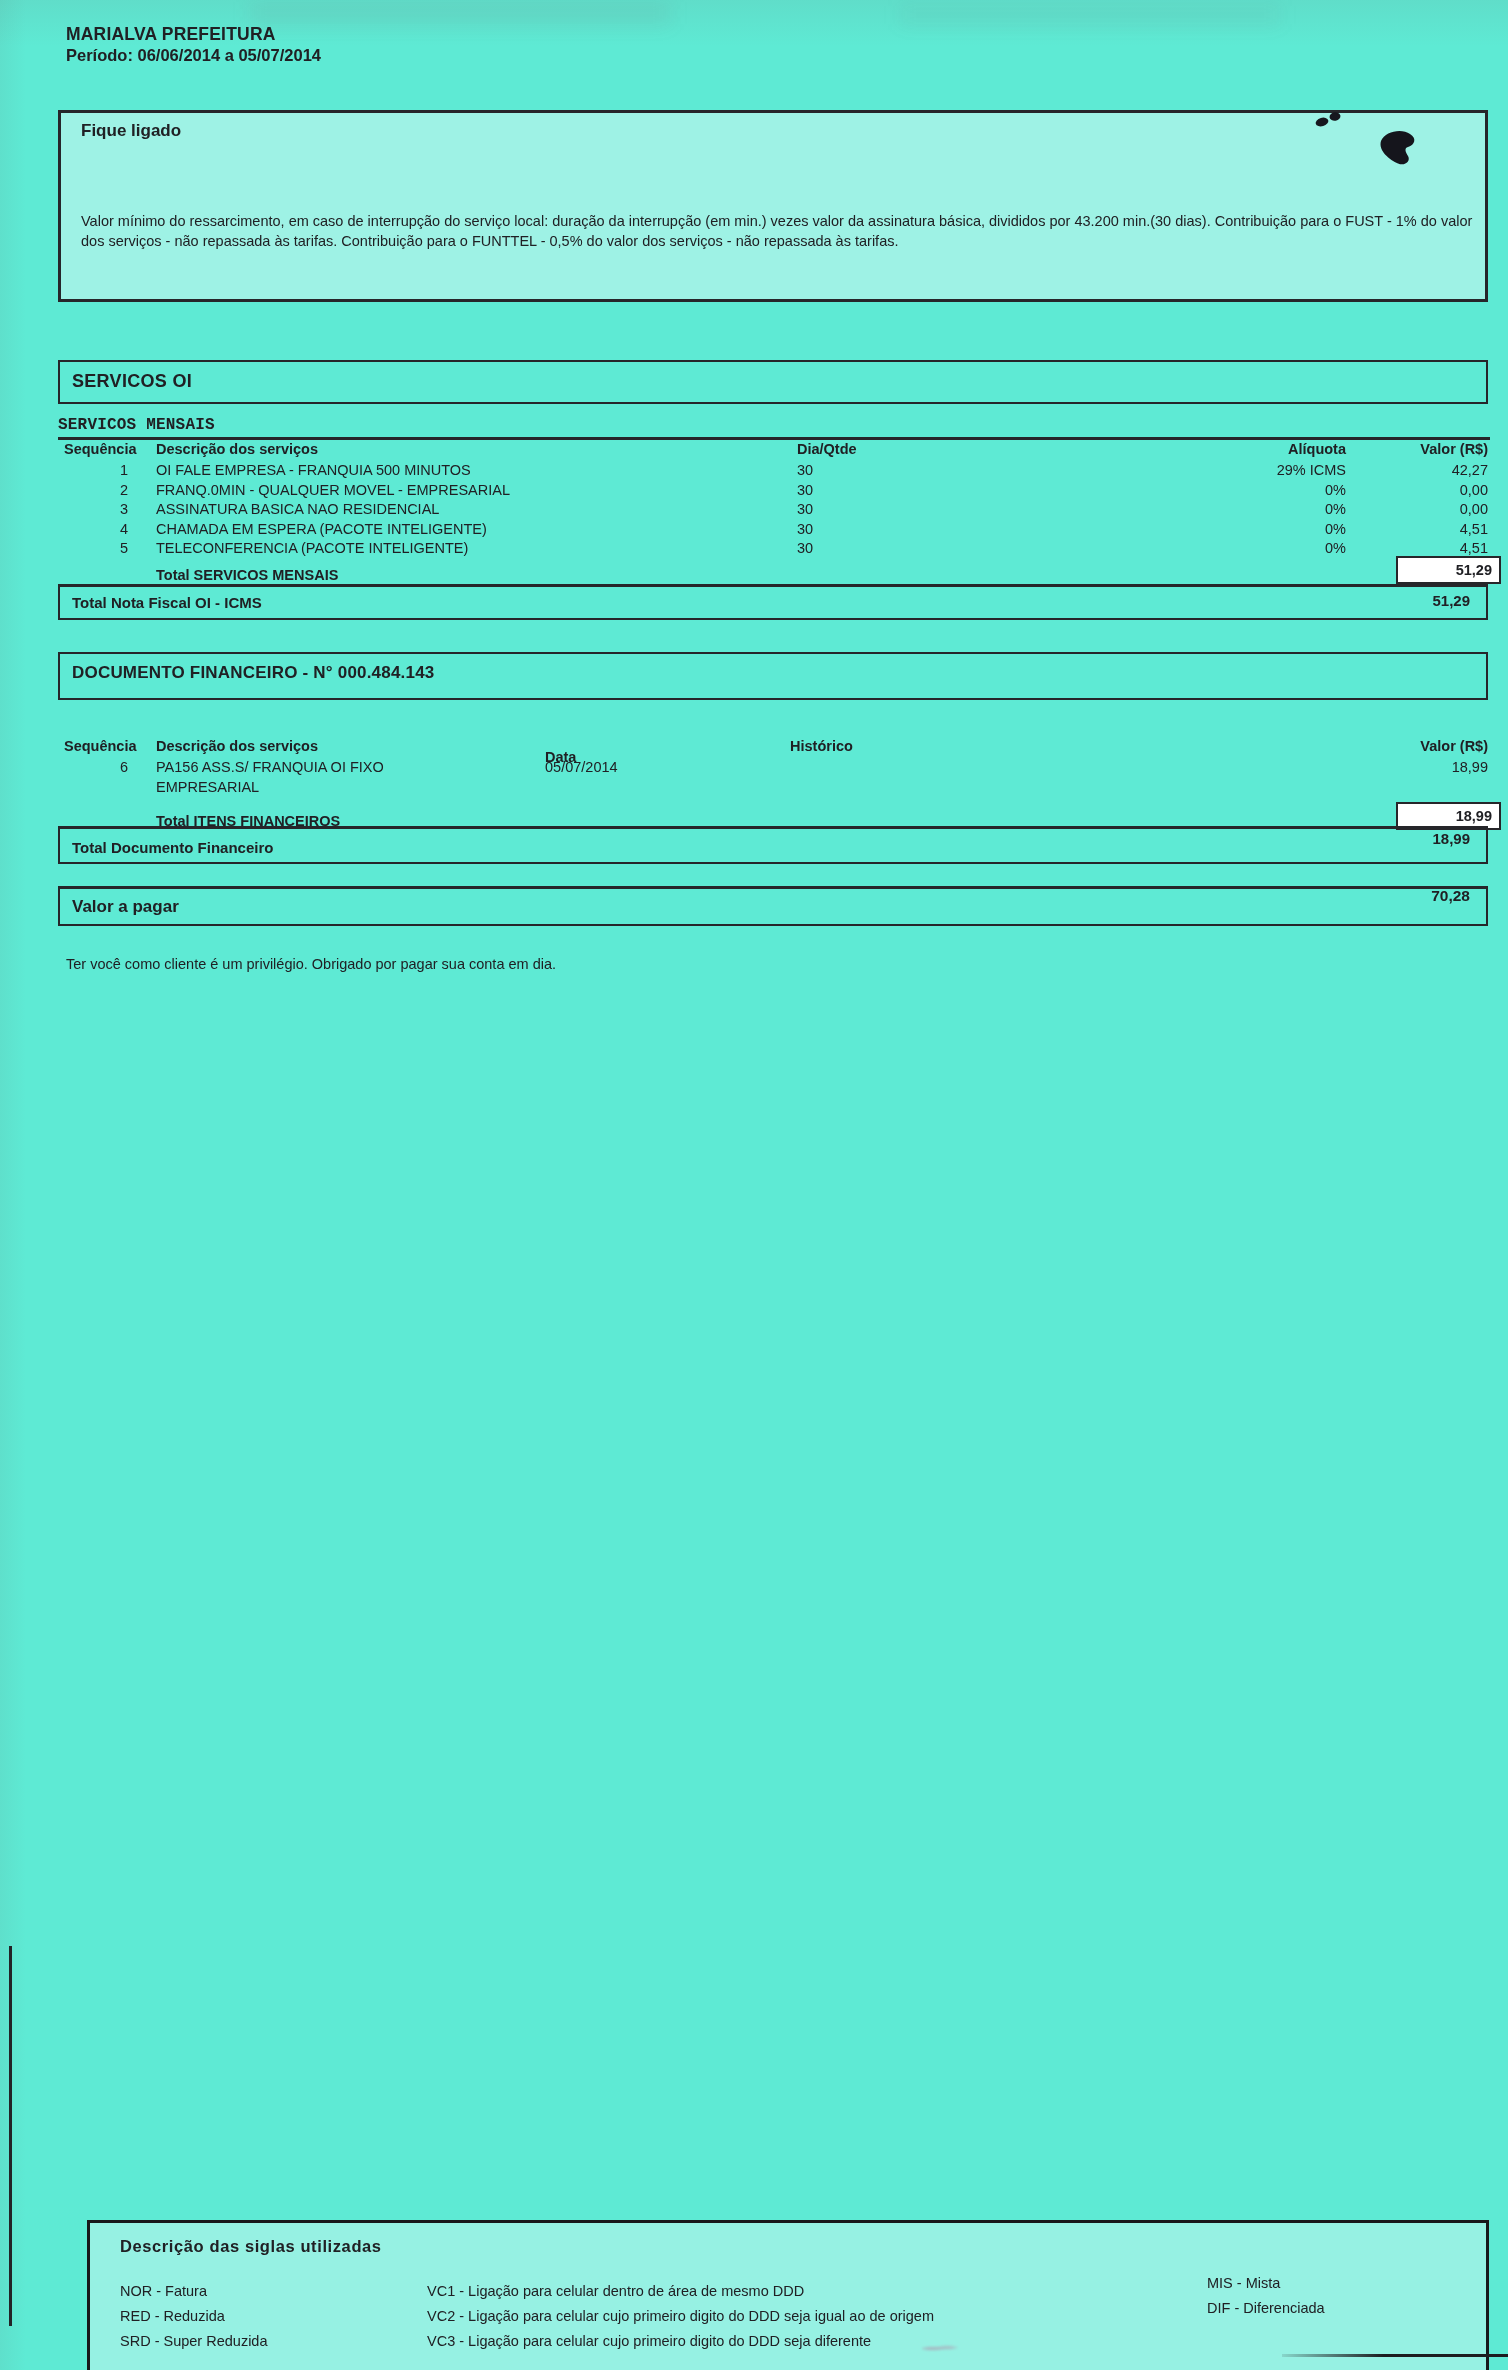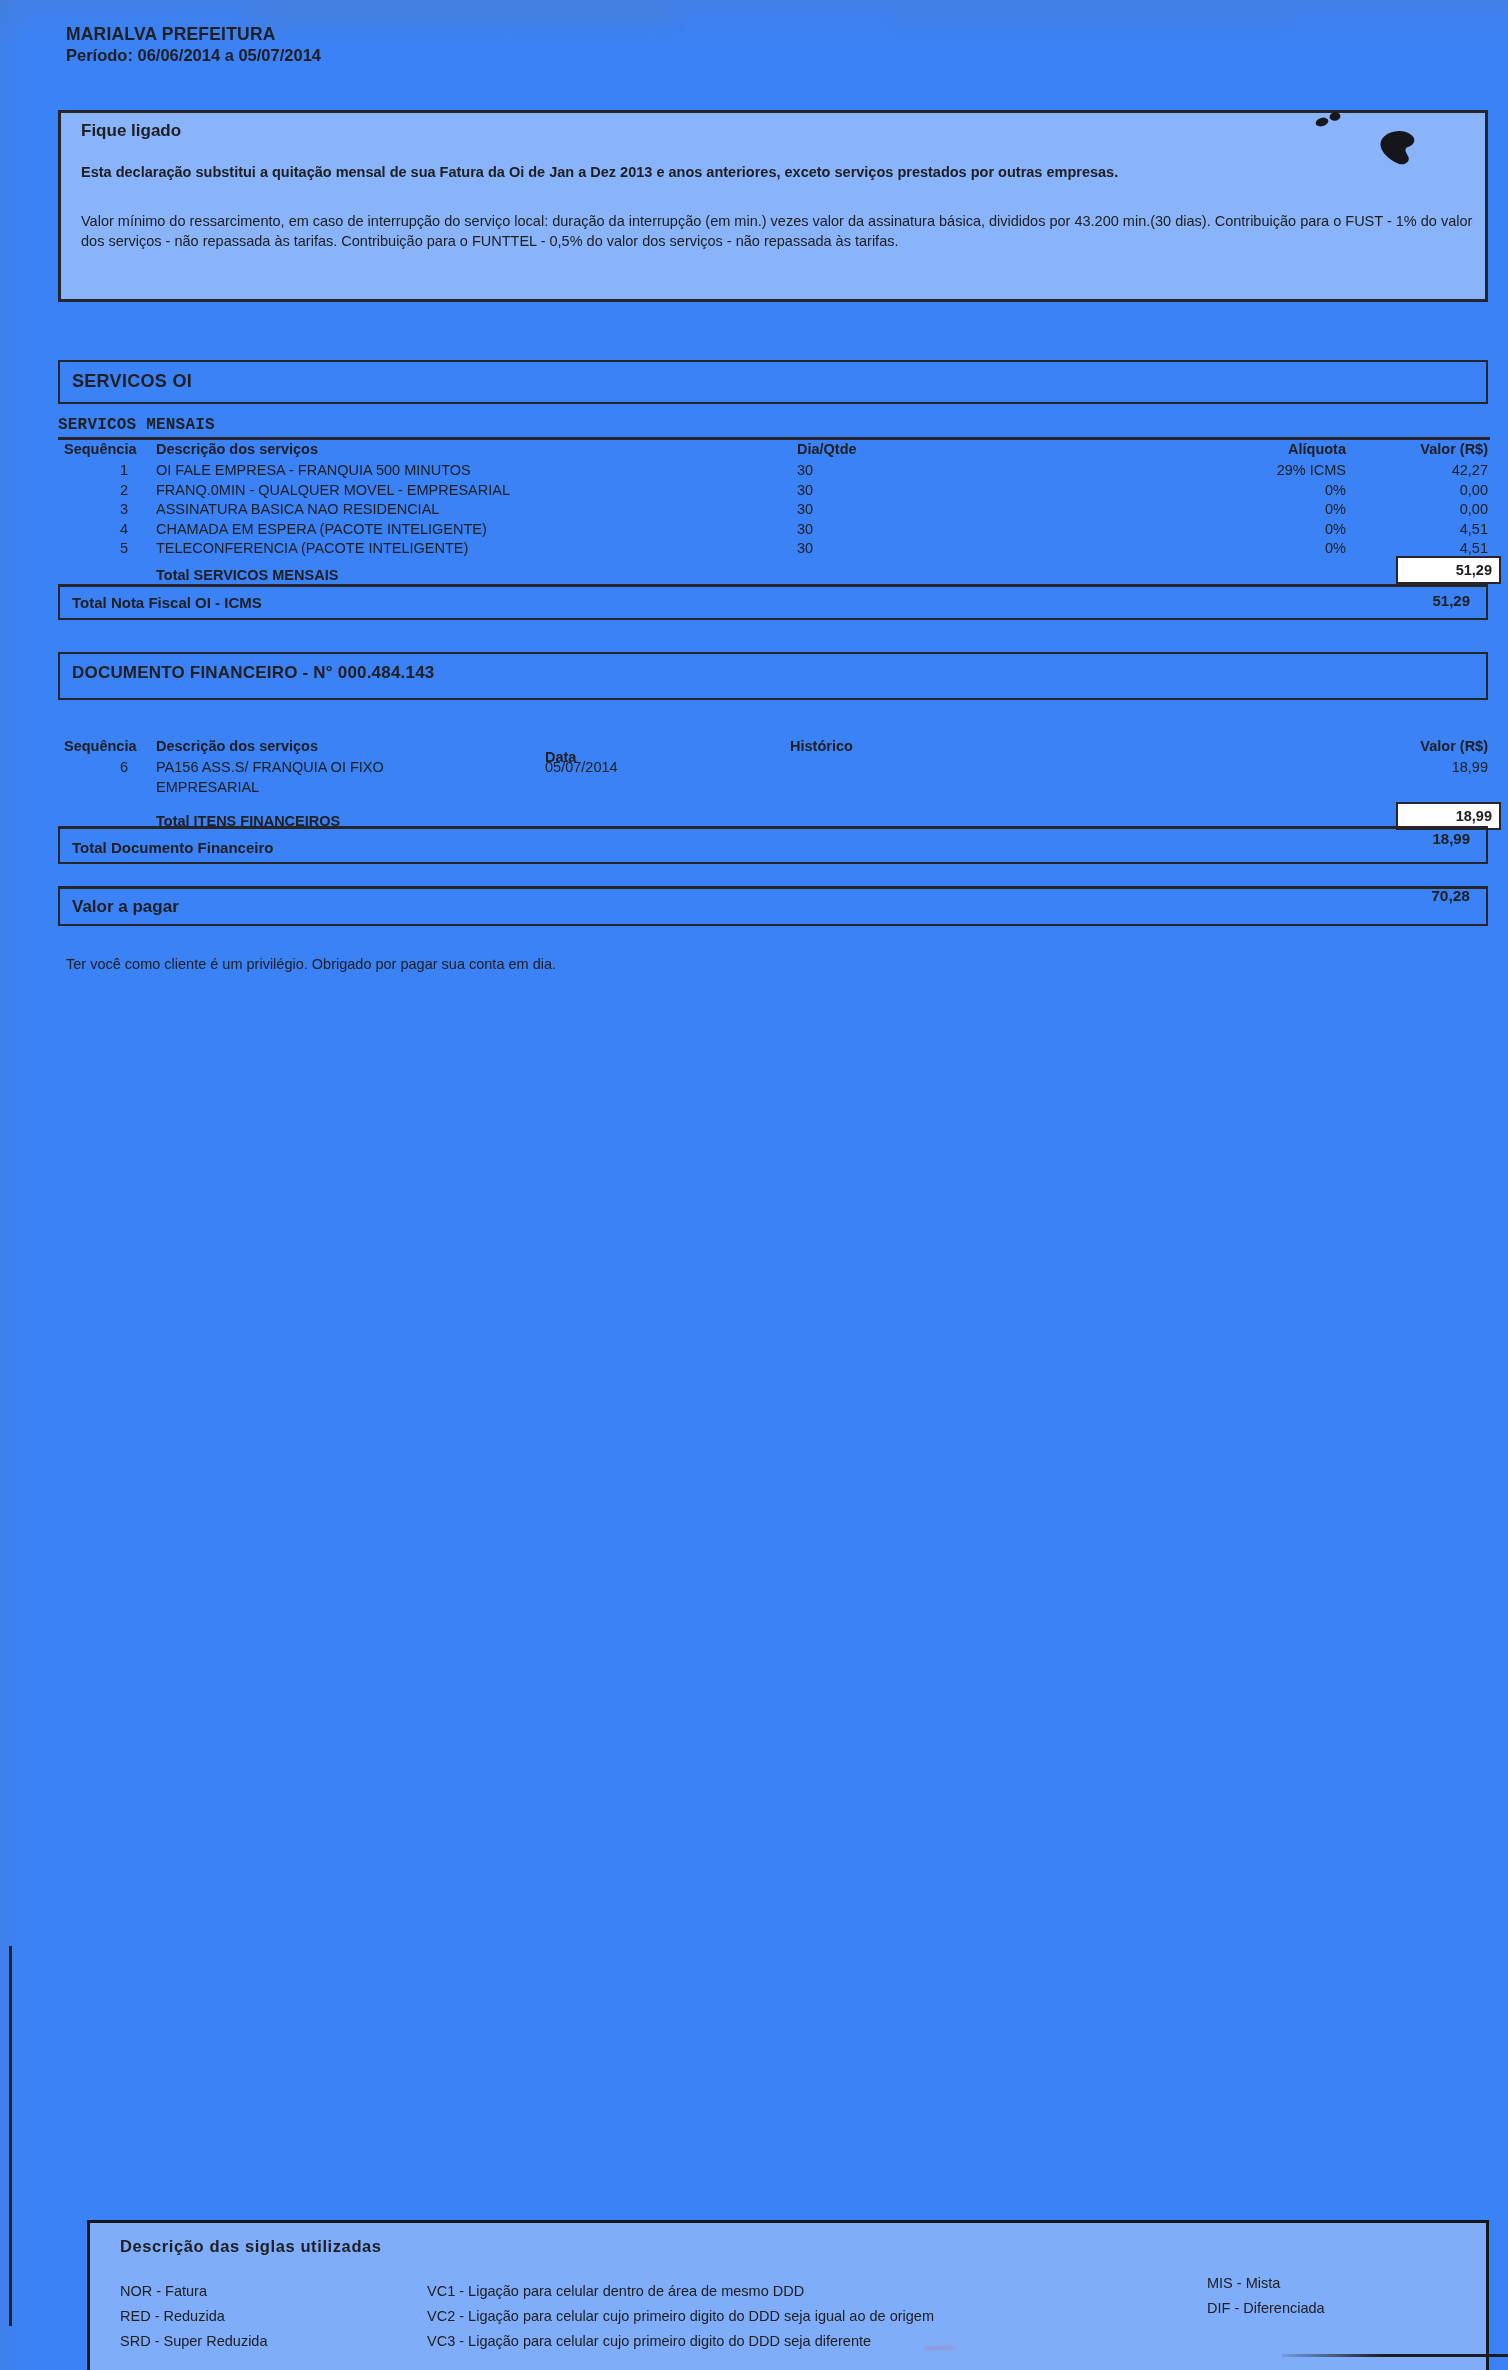--- a/index.html
+++ b/index.html
@@ -4,21 +4,21 @@
 <style>
   html,body{margin:0;padding:0;}
   body{
     width:1508px;height:2370px;
     background:#eef0ef;
     font-family:"Liberation Sans","DejaVu Sans",sans-serif;
     color:#202024;
   }
   .page{
     position:relative;width:1508px;height:2370px;
-    background:#3b82f6;overflow:hidden;
+    background:#5eead4;overflow:hidden;
   }
   
   .noise{position:absolute;pointer-events:none;}
   .noise-top{left:0;top:0;width:1508px;height:46px;
     background:linear-gradient(to bottom,rgba(110,110,108,0.10),rgba(110,110,108,0.0));}
   .noise-left{left:0;top:0;width:26px;height:2370px;
     background:linear-gradient(to right,rgba(100,100,100,0.08),rgba(100,100,100,0));}
   .noise-band{left:250px;top:2px;width:420px;height:22px;background:rgba(120,120,118,0.10);filter:blur(9px);}
   .noise-band2{left:900px;top:6px;width:380px;height:18px;background:rgba(120,120,118,0.08);filter:blur(9px);}
 
@@ -124,21 +124,20 @@
   <div class="noise noise-top"></div>
   <div class="noise noise-left"></div>
   <div class="noise noise-band"></div>
   <div class="noise noise-band2"></div>
 
   <div class="doc-title">MARIALVA PREFEITURA</div>
   <div class="doc-period">Período: 06/06/2014 a 05/07/2014</div>
 
   <section class="notice-box">
     <div class="notice-title">Fique ligado</div>
-    <p class="notice-p1">Esta declaração substitui a quitação mensal de sua Fatura da Oi de Jan a Dez 2013 e anos anteriores, exceto serviços prestados por outras empresas.</p>
     <p class="notice-p2">Valor mínimo do ressarcimento, em caso de interrupção do serviço local: duração da interrupção (em min.) vezes valor da assinatura básica, divididos por 43.200 min.(30 dias). Contribuição para o FUST - 1% do valor dos serviços - não repassada às tarifas.  Contribuição para o FUNTTEL - 0,5% do valor dos serviços - não repassada às tarifas.</p>
   </section>
 
   <div class="ink-blob blob-a">
     <svg width="32" height="18" viewBox="0 0 32 18">
       <ellipse cx="8" cy="12" rx="6.5" ry="4.2" transform="rotate(-16 8 12)" fill="#17171e"></ellipse>
       <ellipse cx="21" cy="6.5" rx="5.5" ry="4.2" transform="rotate(-10 21 6.5)" fill="#17171e"></ellipse>
     </svg>
   </div>
   <div class="ink-blob blob-b">

